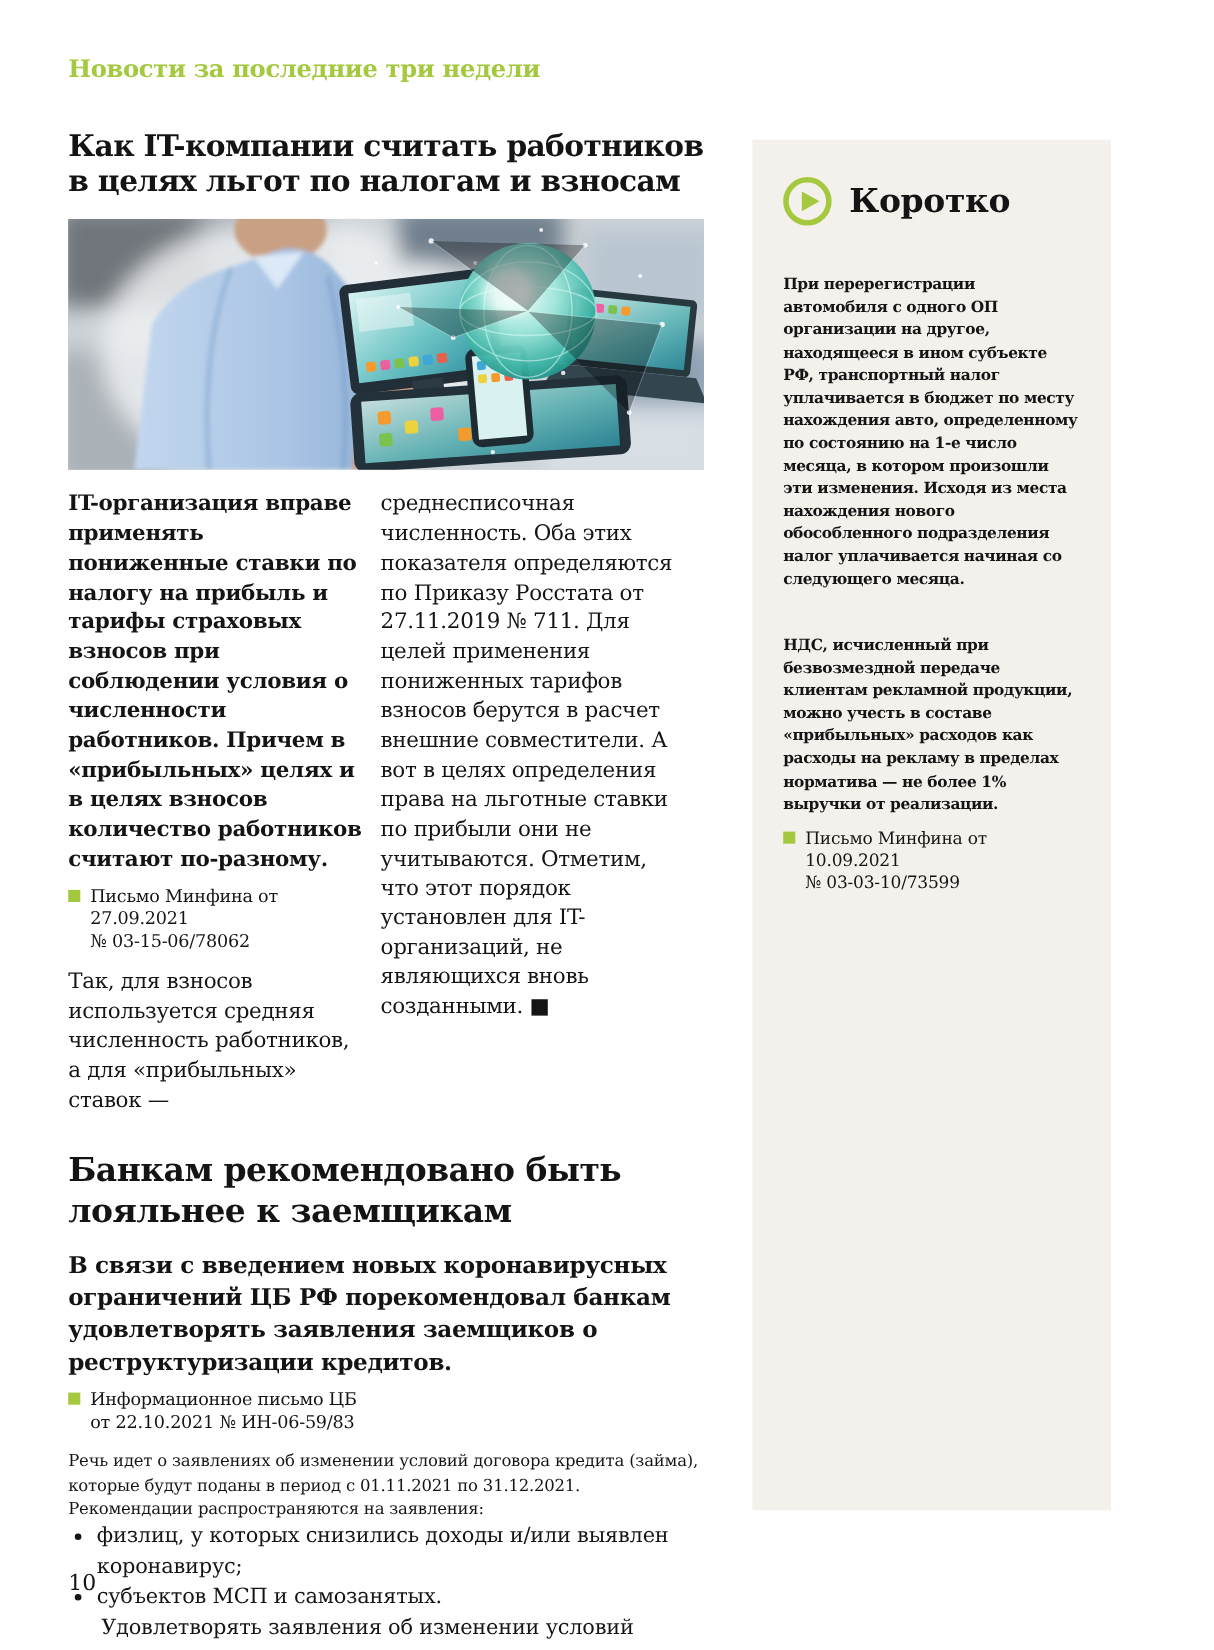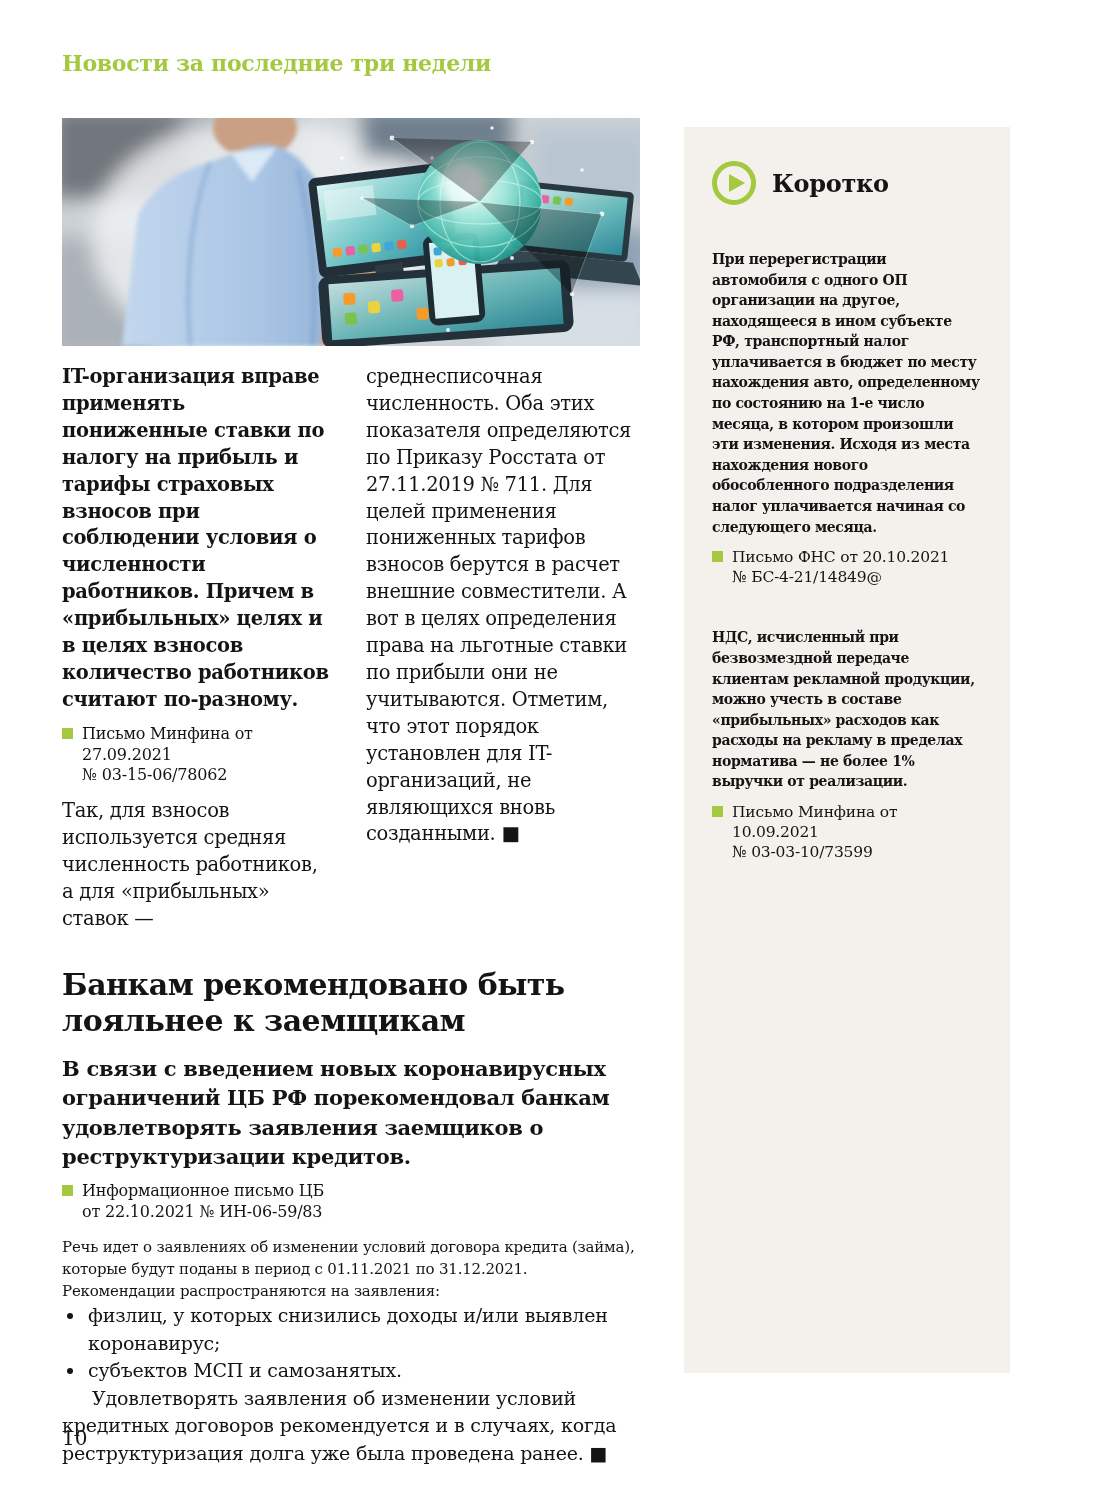--- a/index.html
+++ b/index.html
@@ -17,21 +17,21 @@
   }
 
   
   .main{position:absolute;left:62px;top:118px;width:578px;}
   .h1{
     font-size:27px;font-weight:bold;line-height:1.2;letter-spacing:-0.6px;
     margin:0 0 16px 0;
   }
   .photo{width:578px;height:228px;display:block;margin:0 0 18px 0;background:#c9cdd2;}
 
-  .cols{display:flex;gap:34px;}
+  .cols{display:flex;gap:14px;}
   .col1{width:270px;flex:0 0 270px;}
   .col2{width:278px;flex:0 0 278px;}
   .lead{font-size:19.5px;font-weight:bold;line-height:1.38;letter-spacing:-0.3px;margin:0;}
   .bodytext{font-size:19.5px;line-height:1.38;letter-spacing:-0.3px;margin:0;}
   .col1 .bodytext{margin-top:12px;}
 
   
   .source{display:flex;align-items:flex-start;margin-top:10px;}
   .src-bullet{
     flex:0 0 11px;width:11px;height:11px;background:#a4c83e;
@@ -60,40 +60,41 @@
   }
   .sb-header{display:flex;align-items:center;gap:16px;margin-bottom:44px;}
   .play-icon{
     width:44px;height:44px;border-radius:50%;border:5px solid #a4c83e;
     box-sizing:border-box;position:relative;flex:0 0 44px;background:transparent;
   }
   .play-icon::after{
     content:"";position:absolute;left:12px;top:8px;
     border-left:16px solid #a4c83e;border-top:9px solid transparent;border-bottom:9px solid transparent;
   }
-  .sb-title{font-size:24px;font-weight:bold;letter-spacing:-0.3px;}
+  .sb-title{font-size:30px;font-weight:bold;letter-spacing:-0.3px;}
   .sb-item{margin-bottom:40px;}
   .sb-text{
     font-size:14px;font-weight:bold;line-height:1.47;letter-spacing:-0.35px;margin:0;
   }
   .sb-item .source{margin-top:10px;}
   .sb-item .src-lines{font-size:15.5px;}
 
   
   .pageno{position:absolute;left:62px;top:1426px;font-size:20px;}
 </style>
 </head>
 <body>
 
 <div class="page">
 
   <div class="kicker">Новости за последние три недели</div>
 
   <div class="main">
 
+    <h1 class="h1">Как IT-компании считать работников в целях льгот по налогам и взносам</h1>
 
     <svg class="photo" viewBox="0 0 578 228" preserveAspectRatio="none" xmlns="http://www.w3.org/2000/svg" role="img">
       <defs>
         <radialGradient id="gGlobe" cx="45%" cy="38%" r="65%">
           <stop offset="0%" stop-color="#ebfffb"></stop>
           <stop offset="40%" stop-color="#9fe6da"></stop>
           <stop offset="80%" stop-color="#3db4a6"></stop>
           <stop offset="100%" stop-color="#1f8f86"></stop>
         </radialGradient>
         <linearGradient id="gScreen" x1="0" y1="0" x2="1" y2="1">
@@ -261,27 +262,20 @@
   </div>
 
   <div class="sidebar">
     <div class="sb-header">
       <span class="play-icon"></span>
       <span class="sb-title">Коротко</span>
     </div>
 
     <div class="sb-item">
       <p class="sb-text">При перерегистрации автомобиля с одного ОП организации на другое, находящееся в ином субъекте РФ, транспортный налог уплачивается в бюджет по месту нахождения авто, определенному по состоянию на 1-е число месяца, в котором произошли эти изменения. Исходя из места нахождения нового обособленного подразделения налог уплачивается начиная со следующего месяца.</p>
-      <div class="source">
-        <span class="src-bullet"></span>
-        <span class="src-lines">
-          <span>Письмо ФНС от 20.10.2021</span>
-          <span>№ БС-4-21/14849@</span>
-        </span>
-      </div>
     </div>
 
     <div class="sb-item">
     </div>
 
     <div class="sb-item">
       <p class="sb-text">НДС, исчисленный при безвозмездной передаче клиентам рекламной продукции, можно учесть в составе «прибыльных» расходов как расходы на рекламу в пределах норматива — не более 1% выручки от реализации.</p>
       <div class="source">
         <span class="src-bullet"></span>
         <span class="src-lines">

